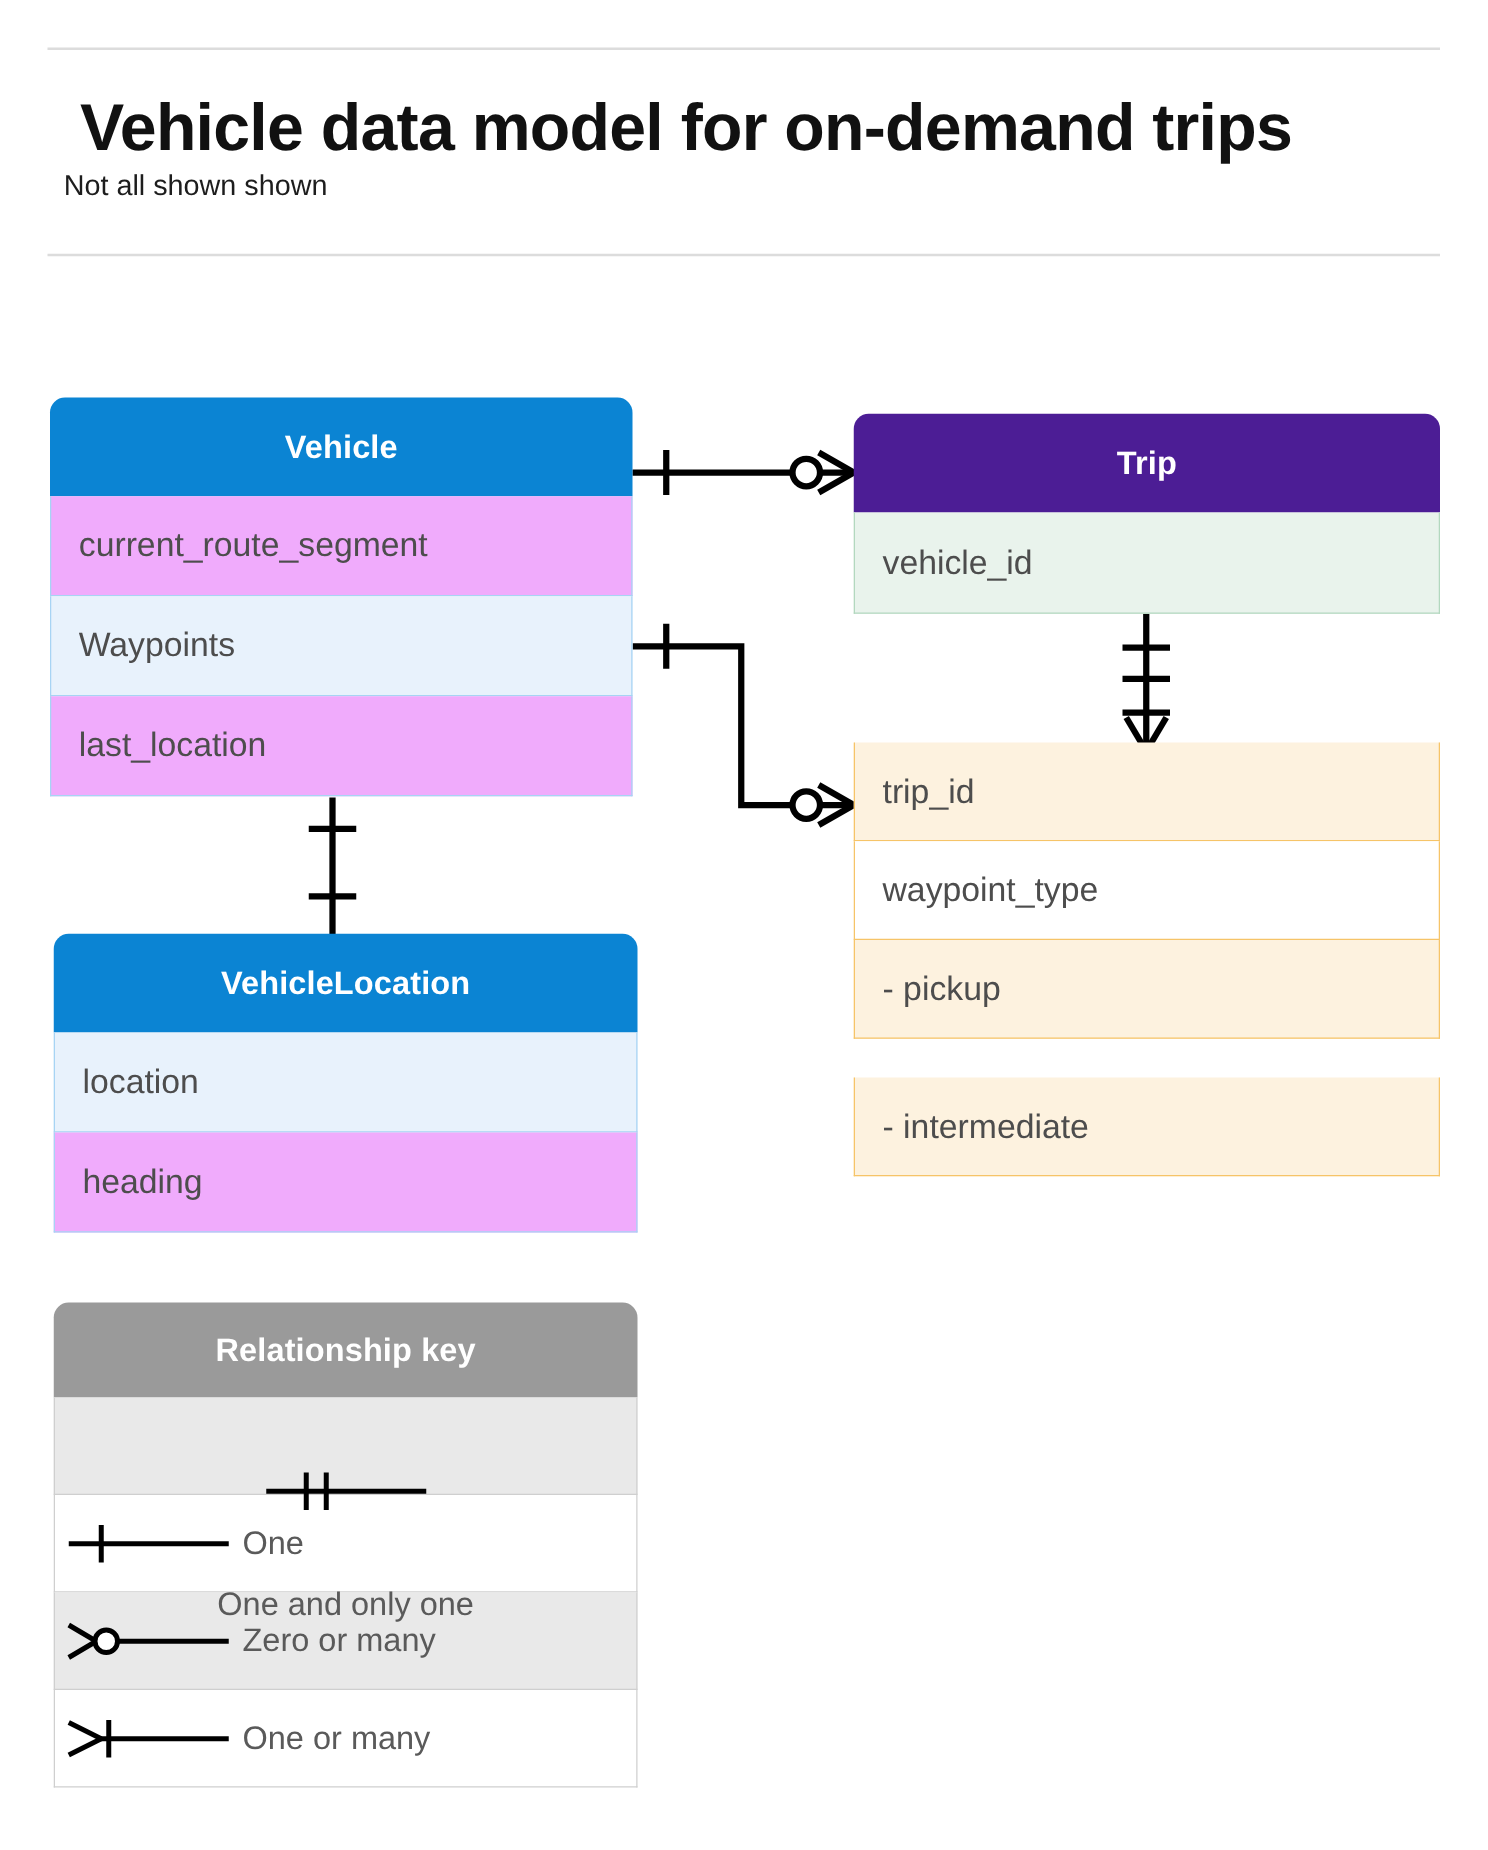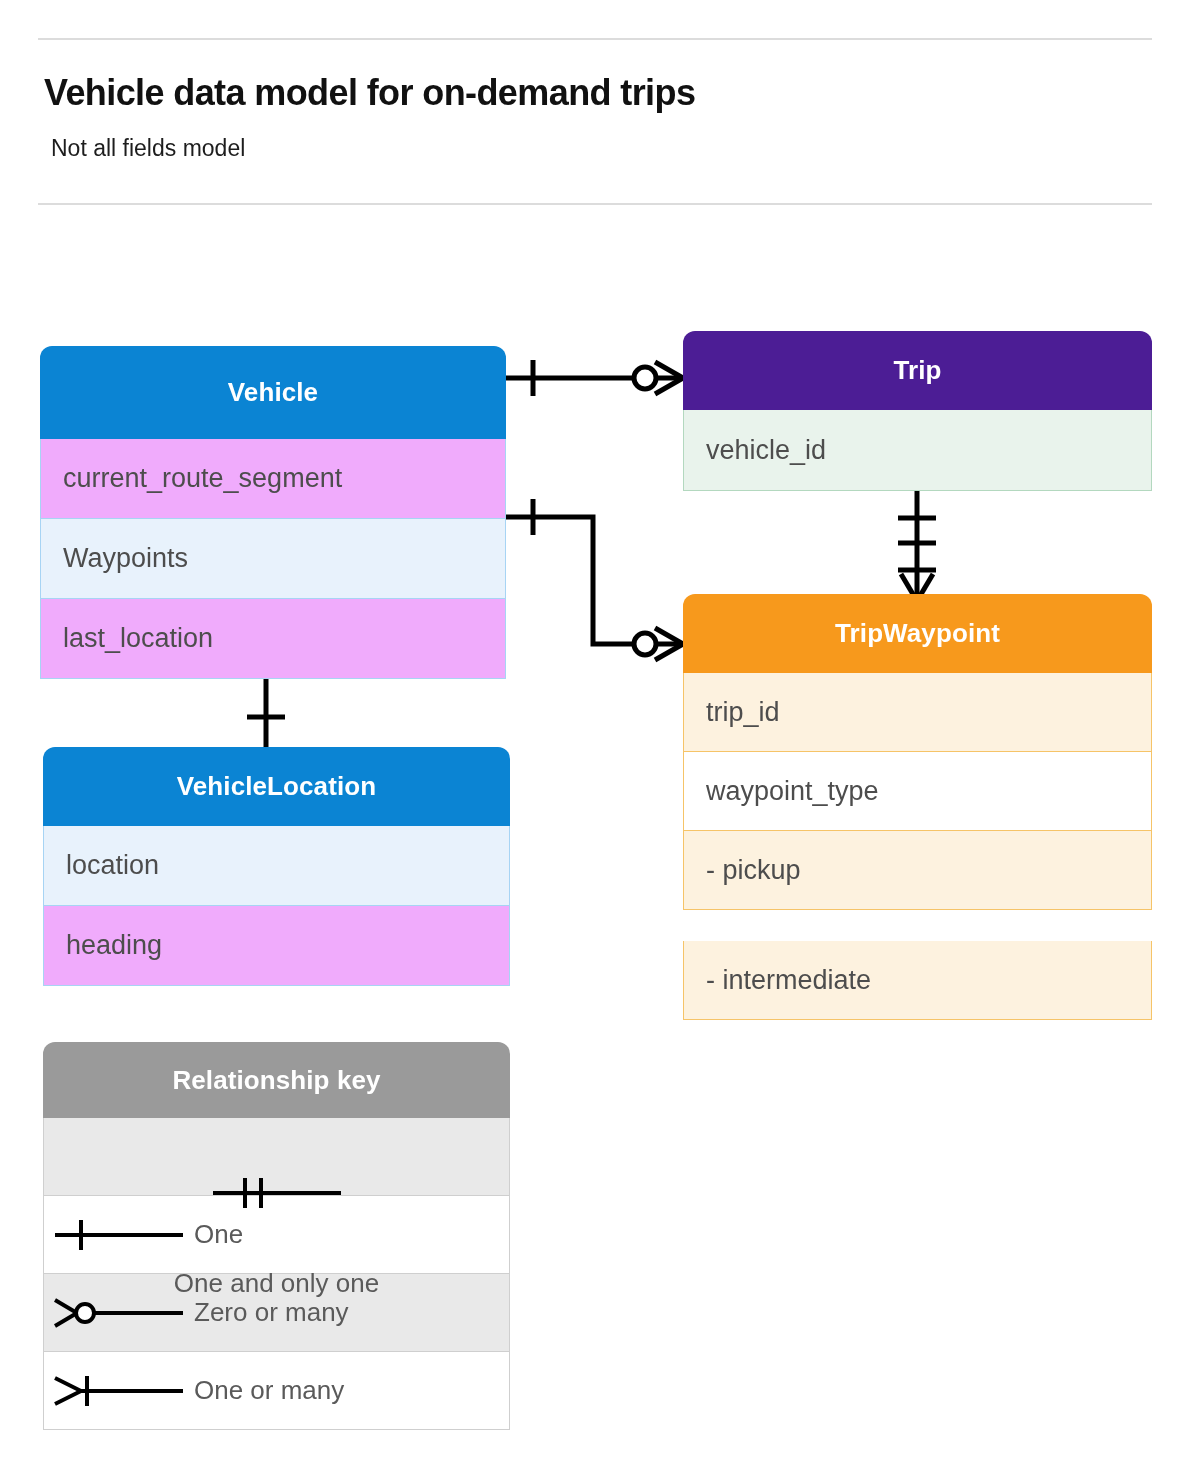--- a/index.html
+++ b/index.html
@@ -21,23 +21,23 @@
     left: 38px;
     width: 1114px;
     height: 2px;
     background: #dcdcdc;
   }
   #rule-top  { top: 38px; }
   #rule-bot  { top: 203px; }
 
   #page-title {
     position: absolute;
-    left: 44px;
+    left: 64px;
     top: 72px;
-    font-size: 36px;
+    font-size: 53px;
     font-weight: bold;
     color: #111111;
     letter-spacing: -0.6px;
     white-space: nowrap;
   }
   #page-subtitle {
     position: absolute;
     left: 51px;
     top: 135px;
     font-size: 23px;
@@ -118,21 +118,21 @@
     width: 1190px;
     height: 1480px;
     pointer-events: none;
   }
 </style>
 </head>
 <body>
 
 <div class="hrule" id="rule-top"></div>
 <div id="page-title">Vehicle data model for on-demand trips</div>
-<div id="page-subtitle">Not all fields model</div>
+<div id="page-subtitle">Not all shown shown</div>
 <div class="hrule" id="rule-bot"></div>
 
 <svg id="connectors" viewBox="0 0 1190 1480" xmlns="http://www.w3.org/2000/svg">
   <g stroke="#000000" stroke-width="5" fill="none" stroke-linecap="butt">
 
     <g>
       <line x1="506" y1="378" x2="683" y2="378"></line>
       <line x1="533" y1="360" x2="533" y2="396"></line>
       <circle cx="645" cy="378" r="11" fill="#ffffff" stroke="#000000" stroke-width="5"></circle>
       <line x1="683" y1="378" x2="655" y2="362"></line>
@@ -159,21 +159,21 @@
     <g>
       <line x1="266" y1="638" x2="266" y2="756"></line>
       <line x1="247" y1="663" x2="285" y2="663"></line>
       <line x1="247" y1="717" x2="285" y2="717"></line>
     </g>
 
   </g>
 </svg>
 
 <div class="entity t-blue" id="ent-vehicle" style="left:40px; top:318px; width:466px;">
-  <div class="entity-header" style="height:93px;margin-top:28px;">Vehicle</div>
+  <div class="entity-header" style="height:79px;">Vehicle</div>
   <div class="entity-rows">
     <div class="row" style="height:80px;">current_route_segment</div>
     <div class="row alt" style="height:80px;">Waypoints</div>
     <div class="row" style="height:80px;">last_location</div>
   </div>
 </div>
 
 <div class="entity t-green" id="ent-trip" style="left:683px; top:331px; width:469px;">
   <div class="entity-header" style="height:79px;">Trip</div>
   <div class="entity-rows">
@@ -183,21 +183,20 @@
 
 <div class="entity t-blue" id="ent-vehiclelocation" style="left:43px; top:747px; width:467px;">
   <div class="entity-header" style="height:79px;">VehicleLocation</div>
   <div class="entity-rows">
     <div class="row alt" style="height:80px;">location</div>
     <div class="row" style="height:80px;">heading</div>
   </div>
 </div>
 
 <div class="entity t-orange" id="ent-tripwaypoint" style="left:683px; top:594px; width:469px;">
-  <div class="entity-header" style="height:79px;">TripWaypoint</div>
   <div class="entity-rows">
     <div class="row alt" style="height:79px;">trip_id</div>
     <div class="row" style="height:79px;">waypoint_type</div>
     <div class="row alt" style="height:79px;">- pickup</div>
     <div class="row alt" style="height:79px;margin-top:31px;">- intermediate</div>
   </div>
 </div>
 
 <div class="entity t-gray" id="ent-legend" style="left:43px; top:1042px; width:467px;">
   <div class="entity-header" style="height:76px;">Relationship key</div>

